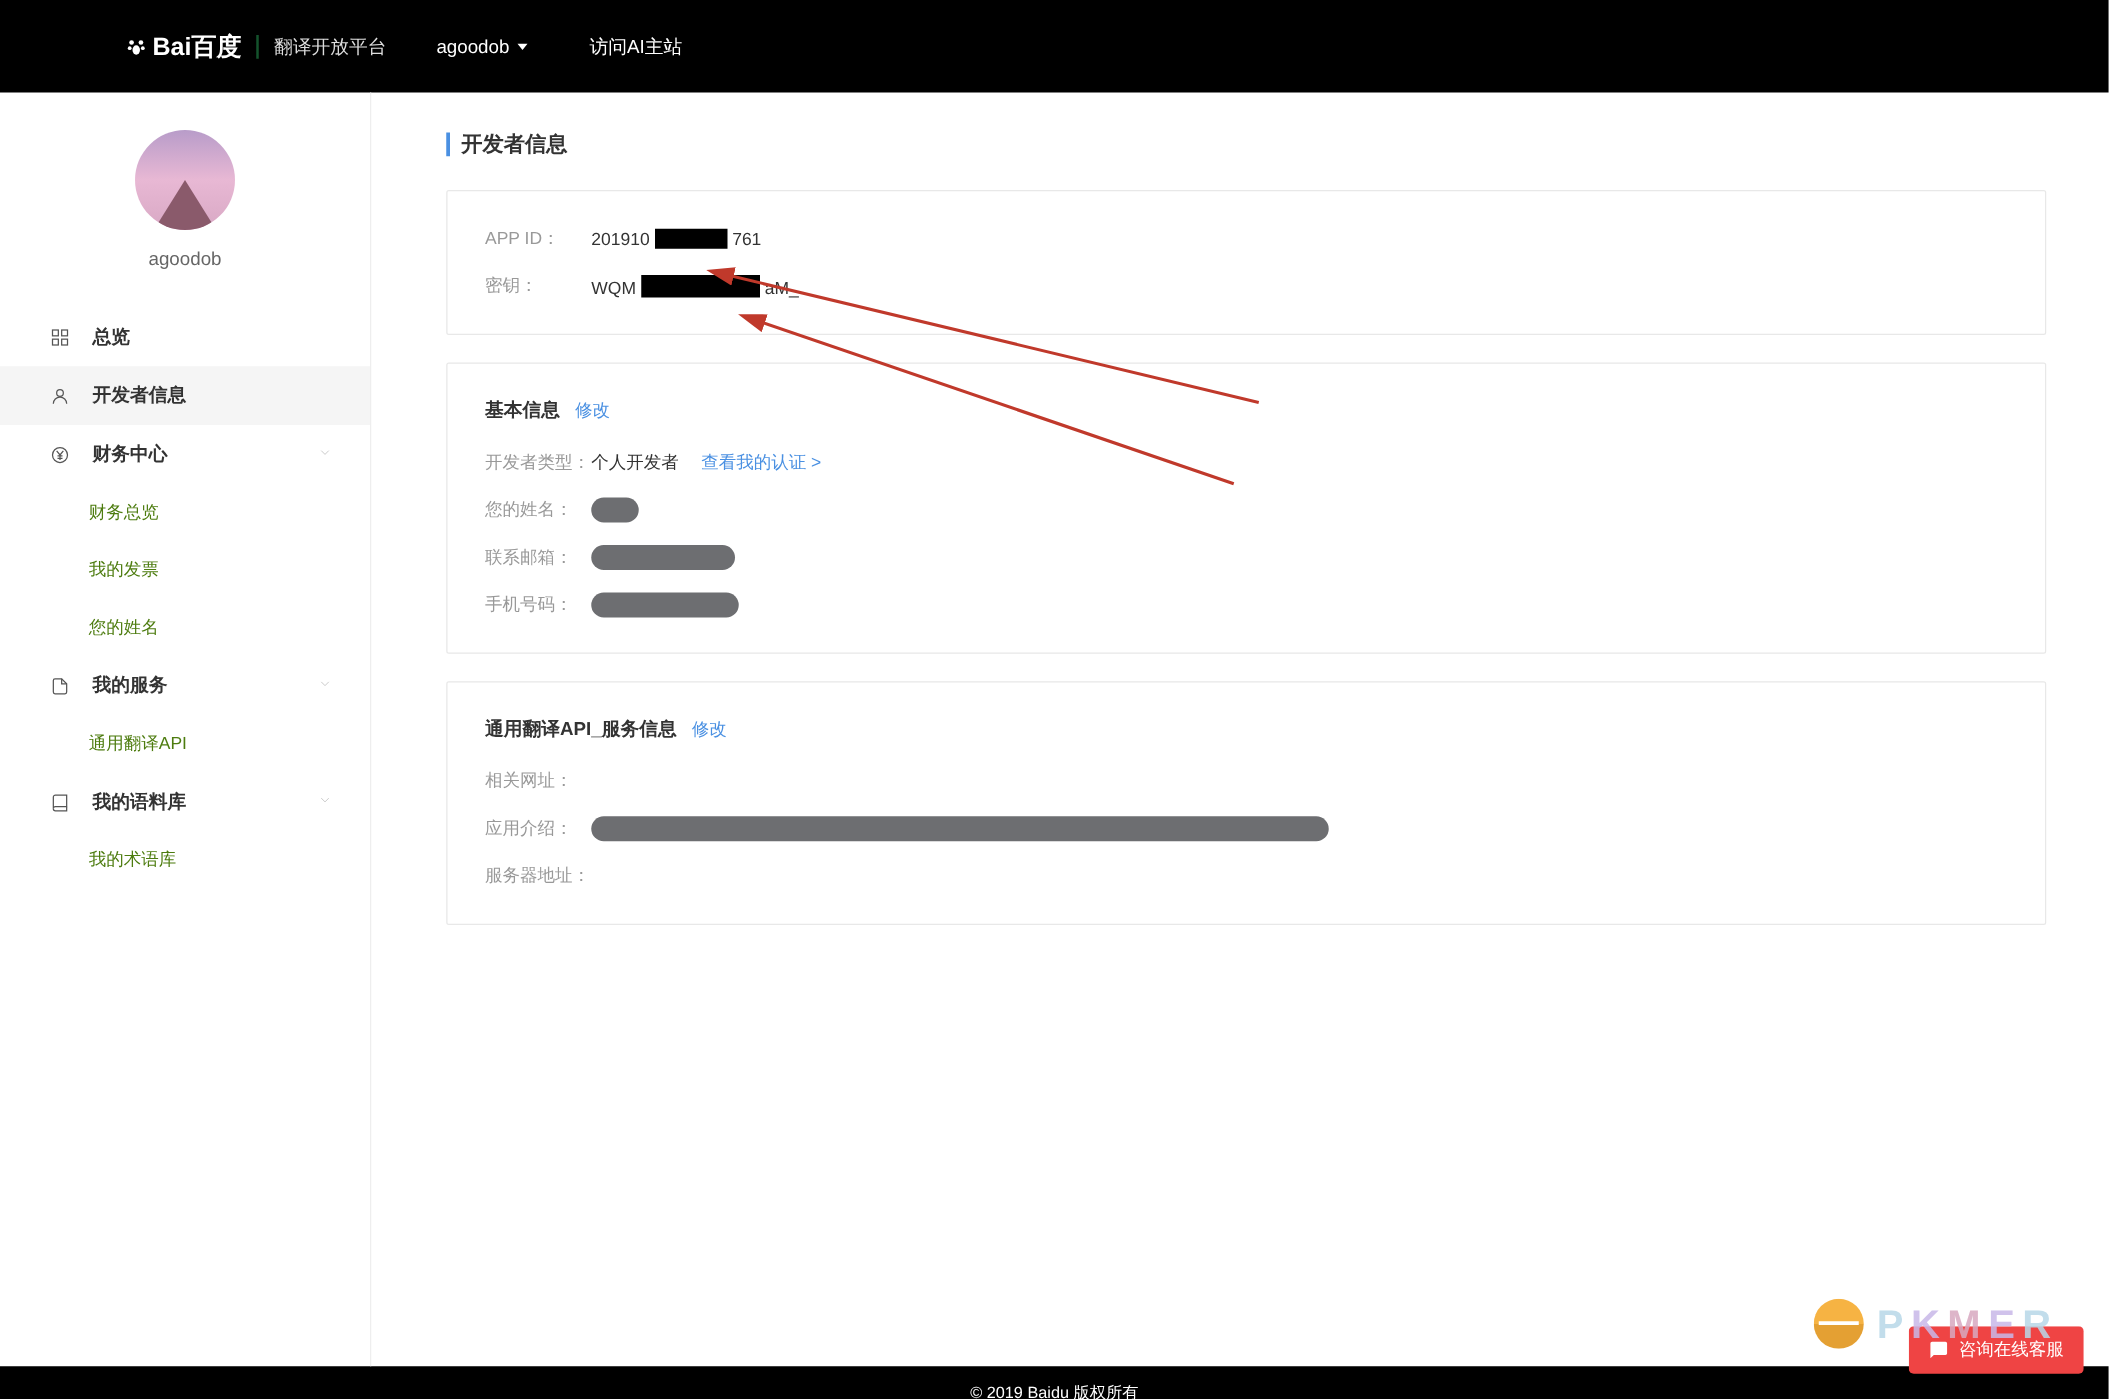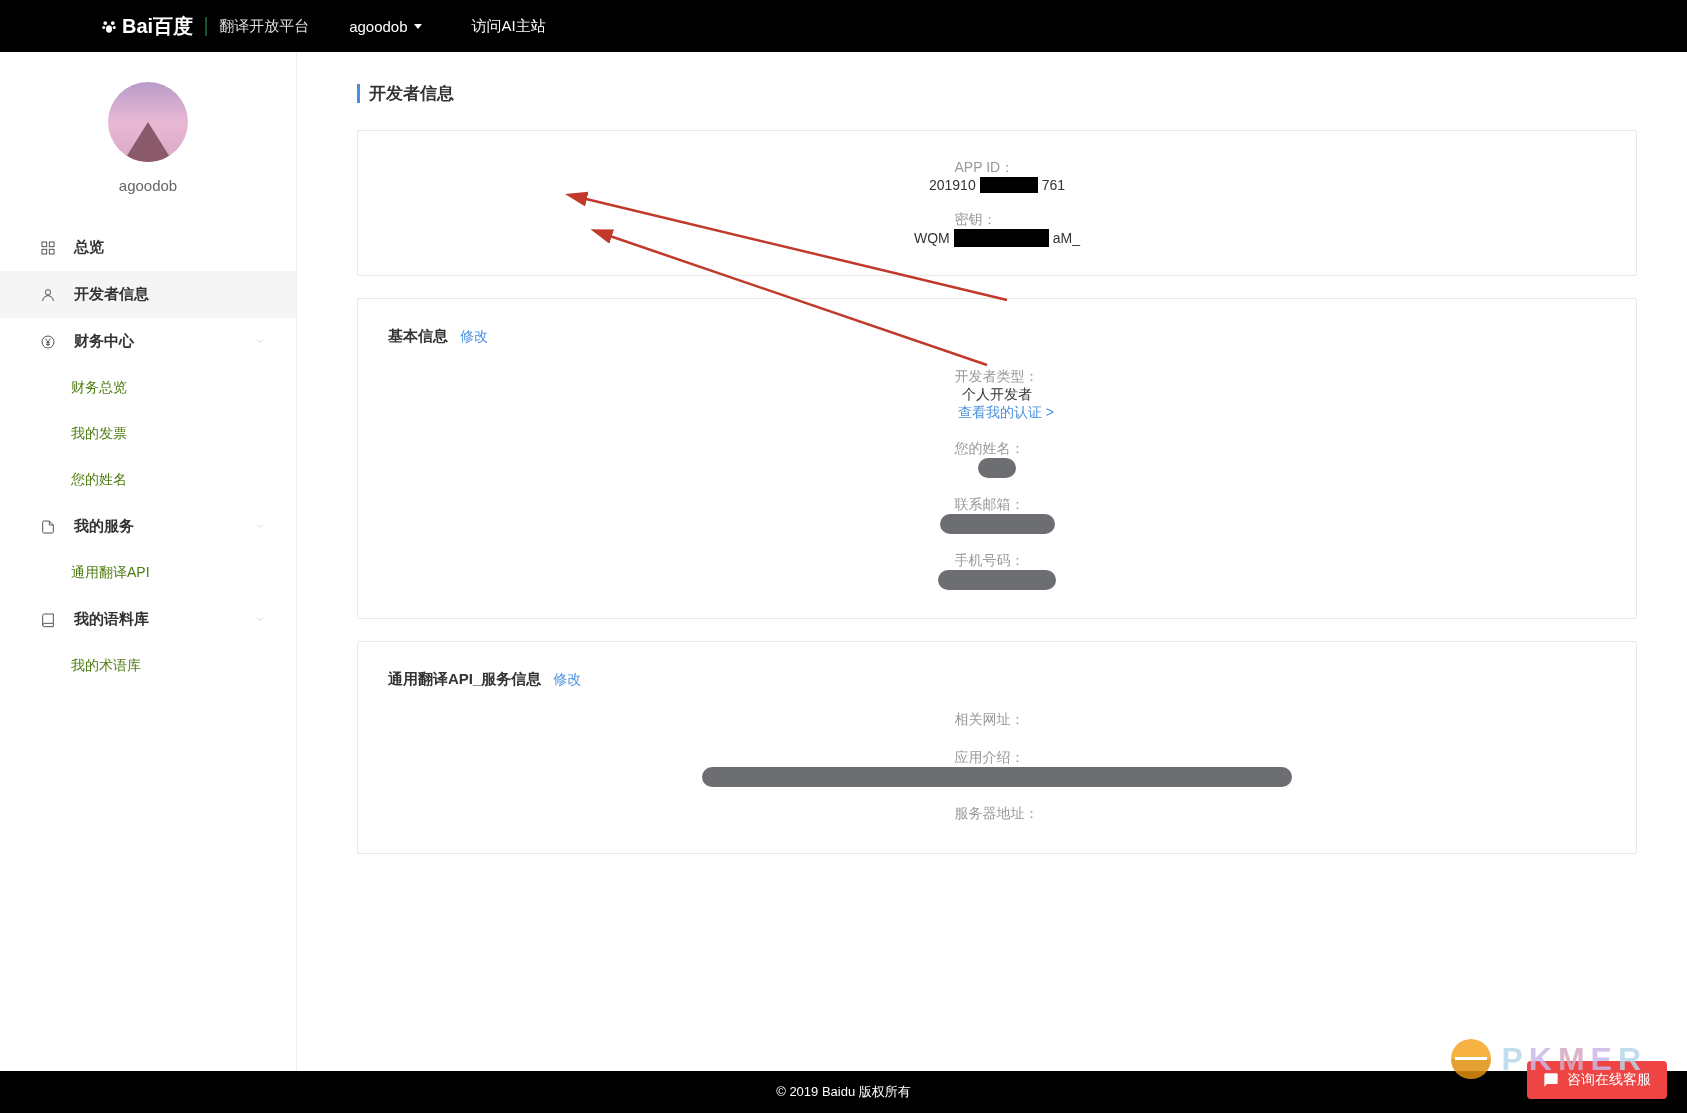--- a/index.html
+++ b/index.html
@@ -1,19 +1,19 @@
 <!DOCTYPE html>
 <html><head>
   <meta charset="utf-8">
   <style>
     * { margin: 0; padding: 0; box-sizing: border-box; }
     body { font-family: -apple-system, "PingFang SC", "Microsoft YaHei", sans-serif; background: #fff; color: #333; }
     
     
-    .header { background: #000; height: 52px; display: flex; align-items: center; padding: 0 100px; color: #fff; }
+    .header { background: #000; height: 74px; display: flex; align-items: center; padding: 0 100px; color: #fff; }
     .logo-area { display: flex; align-items: center; gap: 12px; margin-right: 40px; }
     .baidu-logo { font-size: 20px; font-weight: bold; display: flex; align-items: center; gap: 4px; }
     .paw-icon { width: 18px; height: 18px; }
     .platform-name { font-size: 15px; color: #ddd; border-left: 2px solid #14532d; padding-left: 12px; }
     .nav { display: flex; gap: 50px; flex: 1; }
     .nav-item { color: #fff; font-size: 15px; cursor: pointer; }
     .nav-item.active { color: #4a90e2; }
     .header-right { display: flex; align-items: center; gap: 50px; }
     .user-dropdown { display: flex; align-items: center; gap: 6px; cursor: pointer; font-size: 15px; }
     .caret-down { width: 0; height: 0; border-left: 4px solid transparent; border-right: 4px solid transparent; border-top: 5px solid #fff; }
@@ -40,24 +40,24 @@
     .expand-icon svg { width: 12px; height: 12px; stroke: #aaa; }
     
     
     .page-title { font-size: 17px; font-weight: 600; margin-bottom: 25px; padding-left: 12px; position: relative; }
     .page-title::before { content: ''; position: absolute; left: 0; top: 2px; bottom: 2px; width: 3px; background: #4a90e2; }
     
     
     .card { border: 1px solid #e8e8e8; border-radius: 2px; padding: 28px 30px; margin-bottom: 22px; }
     .card-title { font-size: 15px; font-weight: 600; margin-bottom: 22px; display: flex; align-items: center; gap: 12px; }
     .modify-link { color: #4a90e2; font-size: 14px; font-weight: normal; cursor: pointer; }
-    .info-row { display: flex; align-items: center; margin-bottom: 18px; font-size: 14px; min-height: 20px; flex-direction: column; }
+    .info-row { display: flex; align-items: center; margin-bottom: 18px; font-size: 14px; min-height: 20px; }
     .info-row:last-child { margin-bottom: 0; }
     .info-label { color: #999; min-width: 85px; }
-    .info-value { color: #333; display: flex; align-items: center; gap: 4px; }
+    .info-value { color: #333; display: flex; align-items: flex-end; gap: 4px; }
     .redact { background: #000; border-radius: 0; display: inline-block; }
     .redact.gray { background: #6d6e71; border-radius: 10px; }
     .view-auth { color: #4a90e2; margin-left: 18px; cursor: pointer; }
     
     
     .arrow-svg { position: absolute; pointer-events: none; }
     .content-wrap { position: relative; }
     
     
     .footer { background: #000; color: #fff; text-align: center; padding: 12px; font-size: 13px; }

